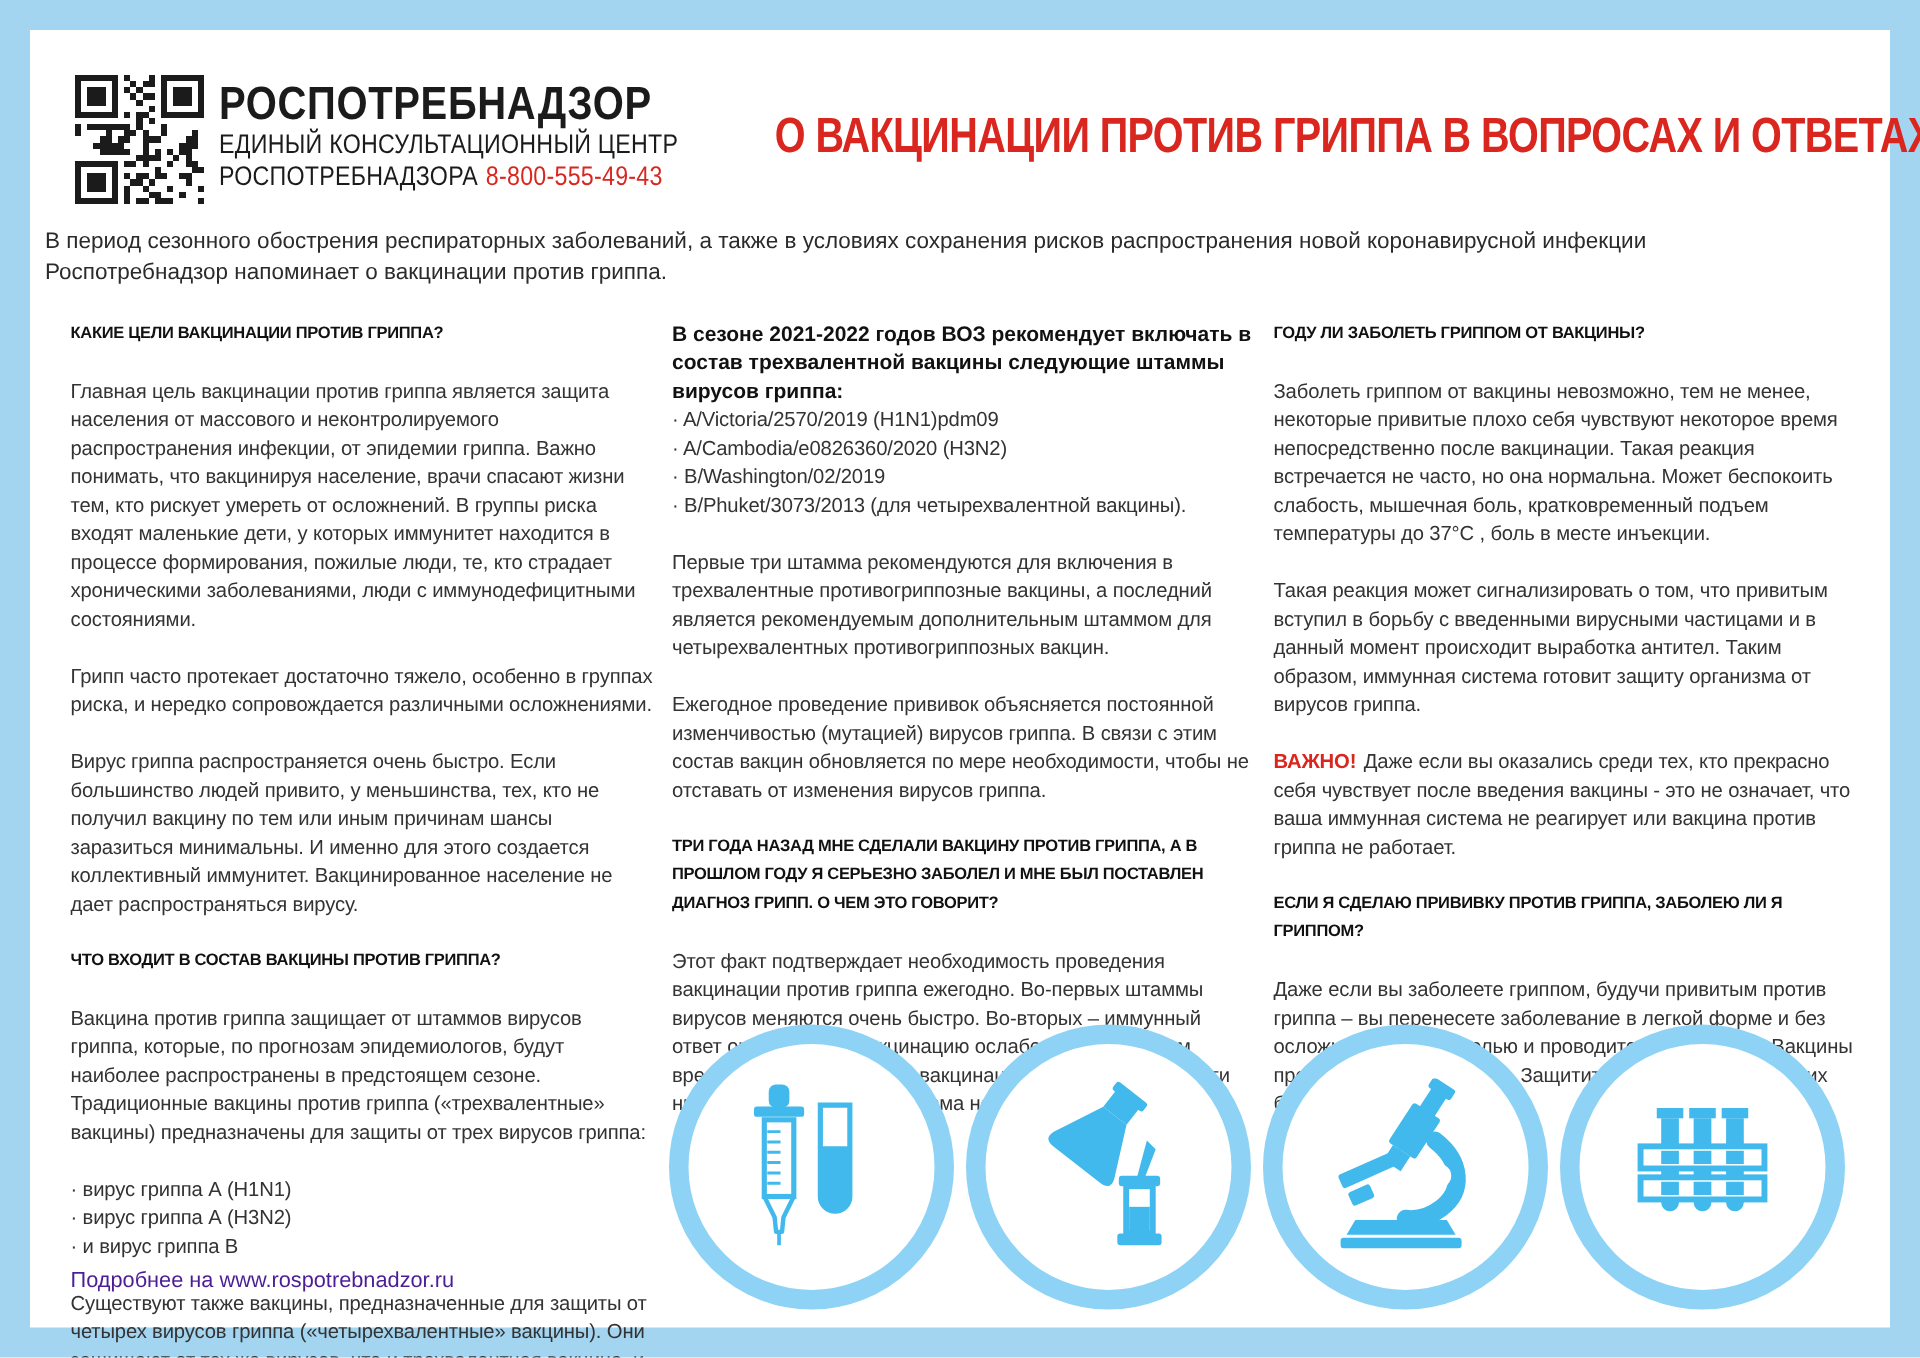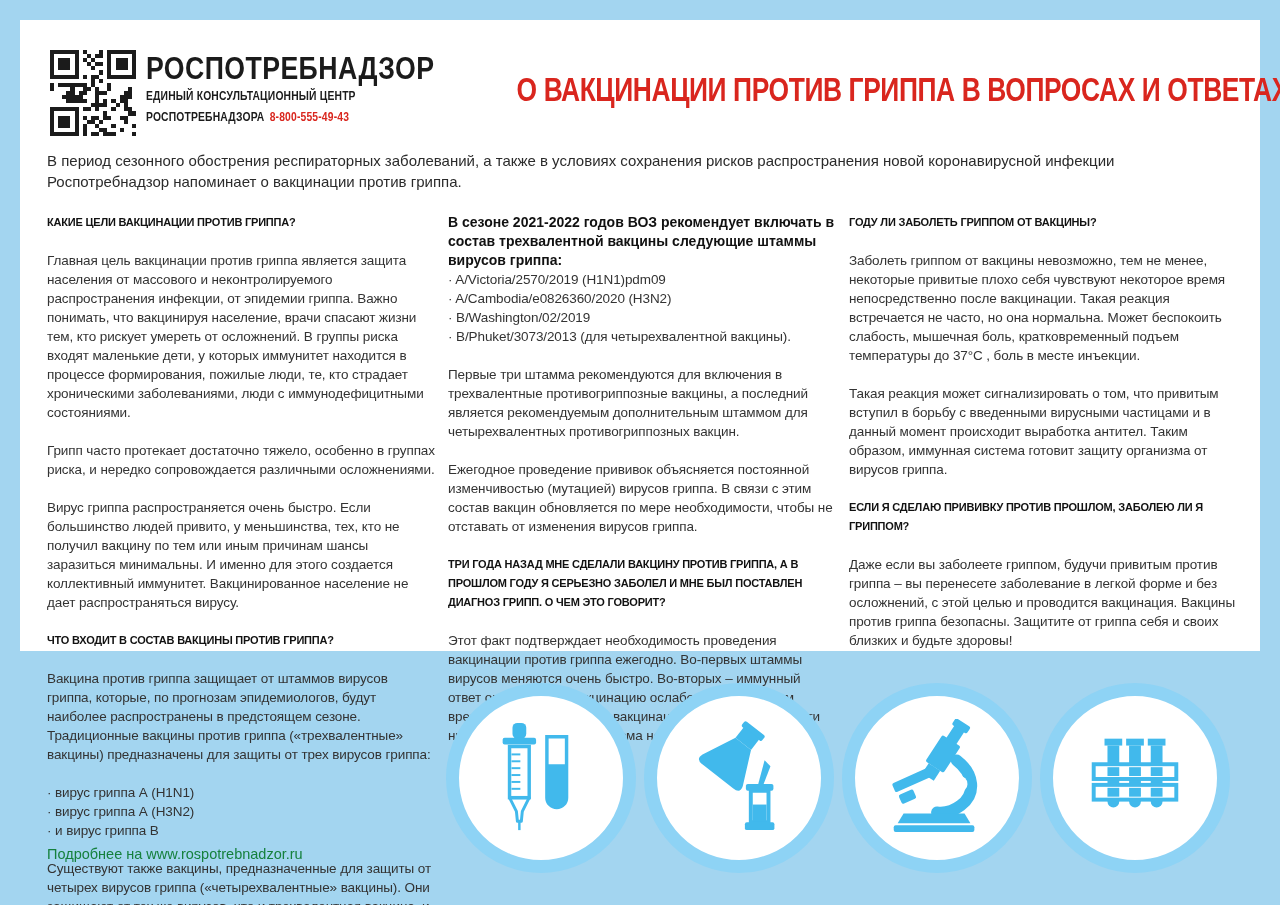--- a/index.html
+++ b/index.html
@@ -5,40 +5,40 @@
   html,body{margin:0;padding:0;}
   body{
     width:1280px;height:905px;
     background:#a3d5f0;
     font-family:"Liberation Sans","DejaVu Sans",sans-serif;
     position:relative;
     -webkit-font-smoothing:antialiased;
   }
   .page{
     position:absolute;left:20px;top:20px;
-    width:1240px;height:631px;
+    width:1240px;height:865px;
     background:#ffffff;
   }
   
   .qr{position:absolute;left:30px;top:30px;width:86px;height:86px;}
   .qr svg{width:100%;height:100%;shape-rendering:crispEdges;fill:#1b1b1b;}
   .brand{position:absolute;left:126px;top:32px;}
   .cond{display:inline-block;transform:scaleX(.86);transform-origin:left center;white-space:nowrap;}
   .brand-name{font-size:31px;font-weight:bold;color:#1b1b1b;letter-spacing:.5px;line-height:34px;}
-  .brand-sub{font-size:12px;color:#1b1b1b;line-height:21px;font-weight:bold;letter-spacing:.2px;}
+  .brand-sub{font-size:18px;color:#1b1b1b;line-height:21px;font-weight:normal;letter-spacing:.2px;}
   .brand-sub .phone{color:#d9261e;margin-left:6px;}
   .title{
     position:absolute;left:400px;top:52px;width:820px;margin:0;
     text-align:center;color:#d9261e;
     font-size:33px;font-weight:bold;line-height:36px;
   }
   .title-inner{display:inline-block;transform:scaleX(.8);transform-origin:center;white-space:nowrap;letter-spacing:-.5px;}
   
   .intro{
-    position:absolute;left:27px;top:130px;width:1190px;margin:0;
+    position:absolute;left:10px;top:130px;width:1190px;margin:0;
     font-size:15px;line-height:21px;color:#2b2b2b;
   }
   
   .cols{
     position:absolute;left:27px;top:193px;width:1190px;
     display:flex;gap:12px;
   }
   .col{width:389px;flex:0 0 389px;}
   .col h2{
     font-size:11px;font-weight:bold;color:#111;
@@ -60,21 +60,21 @@
   .circle{
     width:164px;height:164px;border:13px solid #8ed3f5;border-radius:50%;
     background:#fff;display:flex;align-items:center;justify-content:center;
   }
   .circle svg{width:118px;height:118px;}
   .ic{fill:#41b9ec;}
   .ic-stroke{fill:none;stroke:#41b9ec;}
   
   .footer{
     position:absolute;left:27px;top:826px;margin:0;
-    font-size:14.5px;color:#15803d;
+    font-size:14.5px;color:#4c1d95;
   }
 </style>
 </head>
 <body>
 
 <div class="page">
 
   <div class="qr">
     <svg id="qr" viewBox="0 0 21 21" aria-hidden="true">
         <rect x="0" y="0" width="1" height="1"></rect>
@@ -330,21 +330,24 @@
       <p>Первые три штамма рекомендуются для включения в трехвалентные противогриппозные вакцины, а последний является рекомендуемым дополнительным штаммом для четырехвалентных противогриппозных вакцин.</p>
       <p>Ежегодное проведение прививок объясняется постоянной изменчивостью (мутацией) вирусов гриппа. В связи с этим состав вакцин обновляется по мере необходимости, чтобы не отставать от изменения вирусов гриппа.</p>
       <h2>ТРИ ГОДА НАЗАД МНЕ СДЕЛАЛИ ВАКЦИНУ ПРОТИВ ГРИППА, А В ПРОШЛОМ ГОДУ Я СЕРЬЕЗНО ЗАБОЛЕЛ И МНЕ БЫЛ ПОСТАВЛЕН ДИАГНОЗ ГРИПП. О ЧЕМ ЭТО ГОВОРИТ?</h2>
       <p>Этот факт подтверждает необходимость проведения вакцинации против гриппа ежегодно. Во-первых штаммы вирусов меняются очень быстро. Во-вторых – иммунный ответ организма на вакцинацию ослабевает с течением времени. В вашем случае вакцинация трехлетней давности никакой защиты для организма не подразумевает.</p>
     </section>
 
     <section class="col">
       <h2>ГОДУ ЛИ ЗАБОЛЕТЬ ГРИППОМ ОТ ВАКЦИНЫ?</h2>
       <p>Заболеть гриппом от вакцины невозможно, тем не менее, некоторые привитые плохо себя чувствуют некоторое время непосредственно после вакцинации. Такая реакция встречается не часто, но она нормальна. Может беспокоить слабость, мышечная боль, кратковременный подъем температуры до 37°С , боль в месте инъекции.</p>
       <p>Такая реакция может сигнализировать о том, что привитым вступил в борьбу с введенными вирусными частицами и в данный момент происходит выработка антител. Таким образом, иммунная система готовит защиту организма от вирусов гриппа.</p>
-      <h2>ЕСЛИ Я СДЕЛАЮ ПРИВИВКУ ПРОТИВ ПРОШЛОМ, ЗАБОЛЕЮ ЛИ Я ГРИППОМ?</h2>
+      <p>
+        <span class="important">ВАЖНО!</span><span>Даже если вы оказались среди тех, кто прекрасно себя чувствует после введения вакцины - это не означает, что ваша иммунная система не реагирует или вакцина против гриппа не работает.</span>
+      </p>
+      <h2>ЕСЛИ Я СДЕЛАЮ ПРИВИВКУ ПРОТИВ ГРИППА, ЗАБОЛЕЮ ЛИ Я ГРИППОМ?</h2>
       <p>Даже если вы заболеете гриппом, будучи привитым против гриппа – вы перенесете заболевание в легкой форме и без осложнений, с этой целью и проводится вакцинация. Вакцины против гриппа безопасны. Защитите от гриппа себя и своих близких и будьте здоровы!</p>
     </section>
 
   </div>
 
   <div class="icons">
 
     <div class="circle">
       <svg viewBox="0 0 120 120" aria-hidden="true">
         <rect class="ic" x="31" y="4" width="14" height="16" rx="5"></rect>

